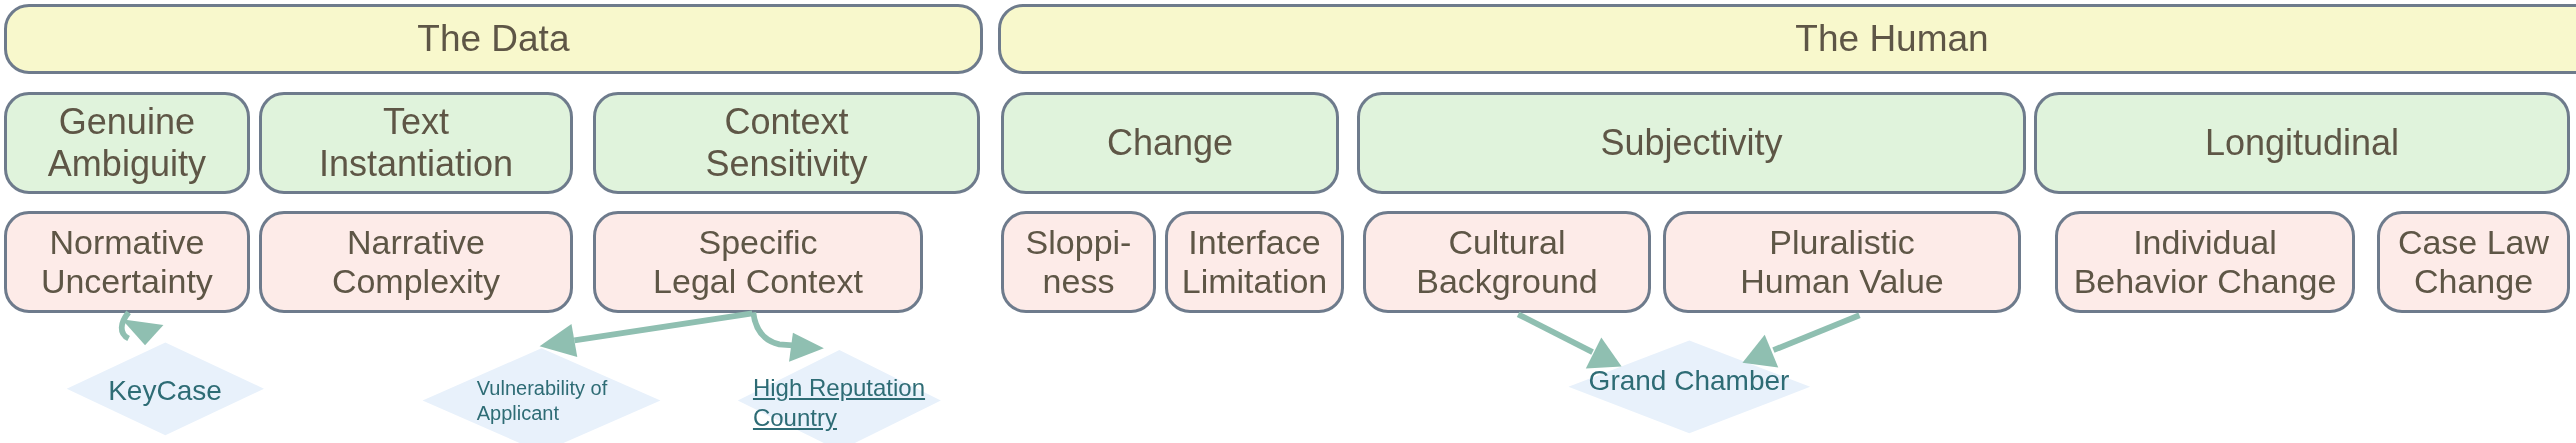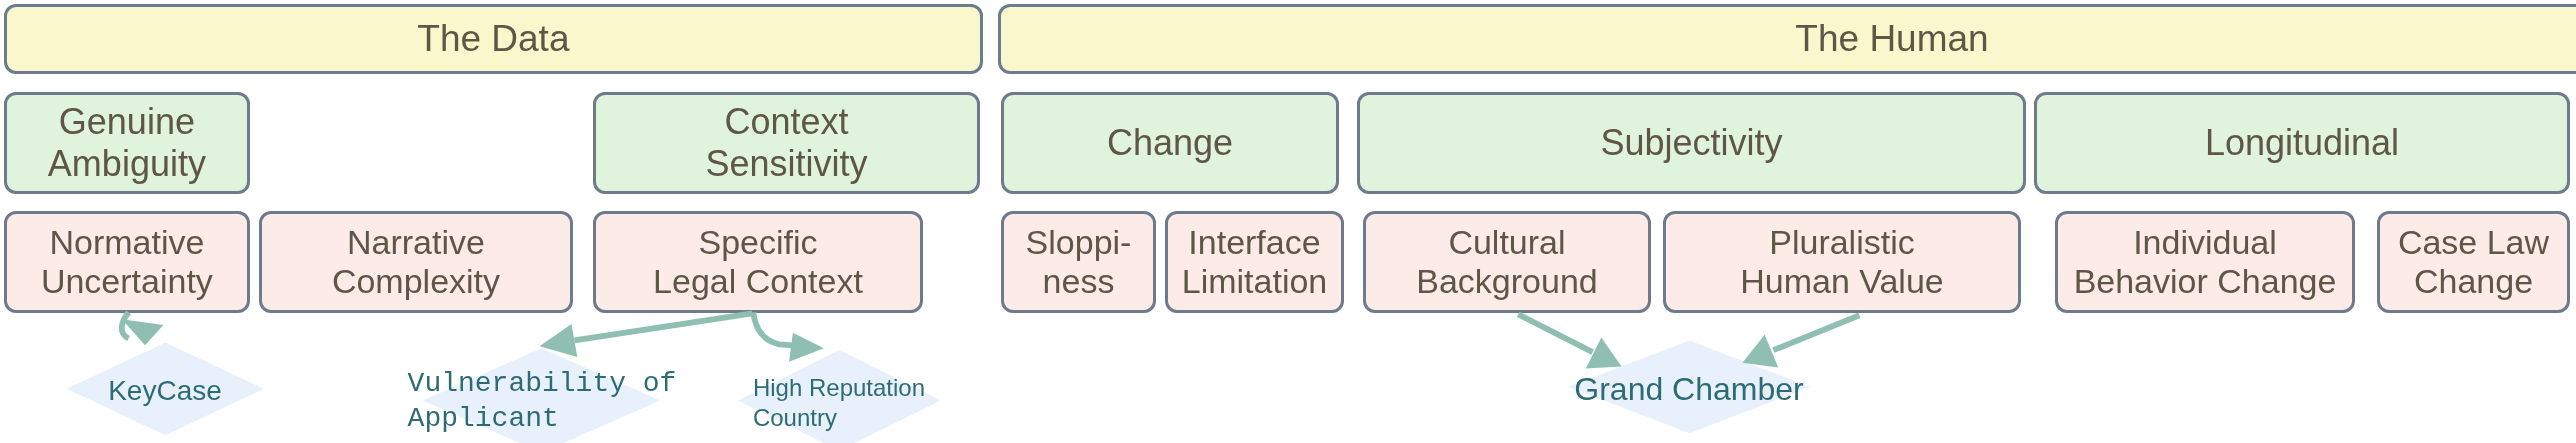--- a/index.html
+++ b/index.html
@@ -14,21 +14,21 @@
   }
   html,body{margin:0;padding:0;}
   body{
     width:2576px;height:444px;overflow:hidden;background:#ffffff;
     font-family:"Liberation Sans", sans-serif;
   }
   .stage{position:relative;width:2576px;height:444px;}
   .box{
     position:absolute;
     border:3.9px solid var(--border);
-    border-radius:12px;
+    border-radius:25px;
     display:flex;align-items:center;justify-content:center;
     text-align:center;white-space:pre-line;
     color:var(--boxtext);
     box-sizing:border-box;
   }
   .yellow{background:var(--yellow);}
   .green{background:var(--green);}
   .pink{background:var(--pink);}
   .row1{top:3.9px;height:70px;font-size:37px;}
   .row2{top:92px;height:102px;font-size:36px;line-height:1.16;}
@@ -43,20 +43,22 @@
 </head>
 <body>
 
 <div class="stage">
 
   <div class="box yellow row1" style="left:3.9px;width:979px;">The Data</div>
   <div class="box yellow row1" style="left:998px;width:1788px;">The Human</div>
 
   <div class="box green row2" style="left:3.9px;width:246px;">Genuine
 Ambiguity</div>
+  <div class="box green row2" style="left:259px;width:314px;">Text
+Instantiation</div>
   <div class="box green row2" style="left:593px;width:387px;">Context
 Sensitivity</div>
   <div class="box green row2" style="left:1001px;width:338px;">Change</div>
   <div class="box green row2" style="left:1357px;width:669px;">Subjectivity</div>
   <div class="box green row2" style="left:2034px;width:536px;">Longitudinal</div>
 
   <div class="box pink row3" style="left:3.9px;width:246px;">Normative
 Uncertainty</div>
   <div class="box pink row3" style="left:259px;width:314px;">Narrative
 Complexity</div>
@@ -102,20 +104,20 @@
       <polygon points="1677,379 1640,381 1656,349" stroke="none"></polygon>
     </g>
 
     <g stroke="#8fbfb1" fill="#8fbfb1">
       <line x1="1923" y1="326" x2="1834" y2="362" stroke-width="6"></line>
       <polygon points="1802,375 1825,346 1839,380" stroke="none"></polygon>
     </g>
   </svg>
 
   <div class="dlabel" style="left:165px;top:390px;font-size:28px;">KeyCase</div>
-  <div class="dlabel" style="left:542px;top:401px;font-size:28px;font-family:Liberation Mono, monospace;">Vulnerability of
+  <div class="dlabel" style="left:542px;top:401px;font-size:20px;">Vulnerability of
 Applicant</div>
-  <div class="dlabel" style="left:839px;top:403px;font-size:24px;">High Reputation
+  <div class="dlabel" style="left:839px;top:403px;font-size:24px;text-decoration:underline;">High Reputation
 Country</div>
-  <div class="dlabel" style="left:1689px;top:389px;font-size:32px;">Grand Chamber</div>
+  <div class="dlabel" style="left:1689px;top:380px;font-size:28px;">Grand Chamber</div>
 
 </div>
 
 
 </body></html>

